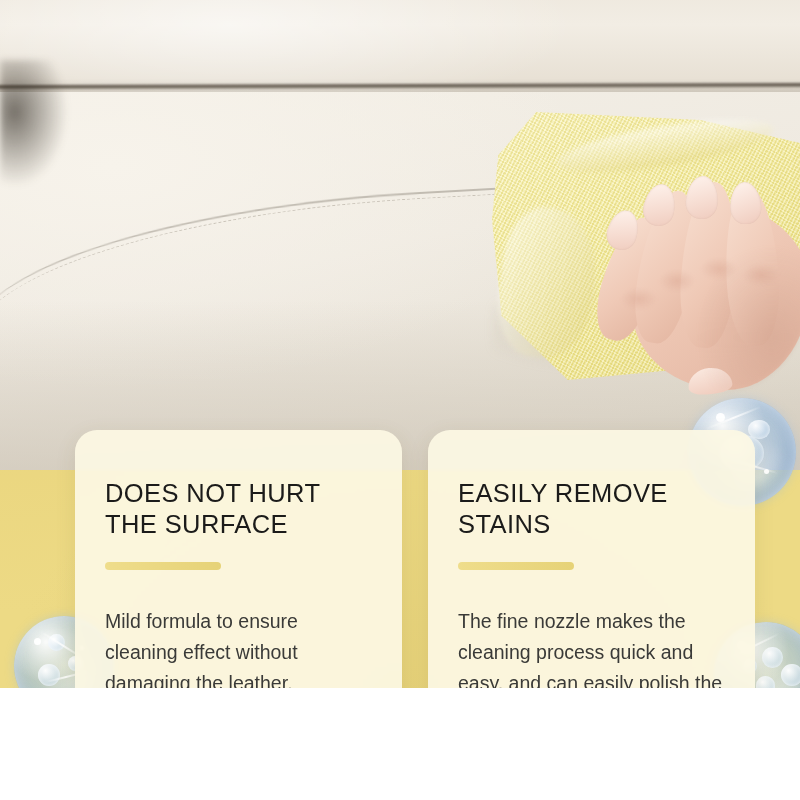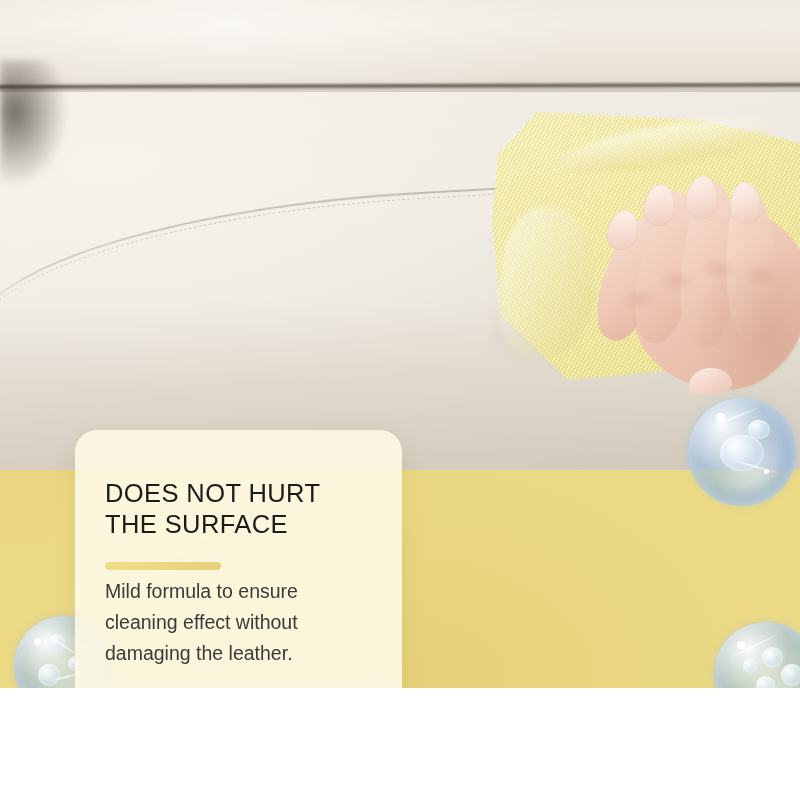--- a/index.html
+++ b/index.html
@@ -226,21 +226,21 @@
     text-transform:uppercase;
     white-space:pre-line;
   }
   .divider{
     margin-top:22px;
     width:116px; height:8px;
     border-radius:5px;
     background:linear-gradient(90deg,#EFDD8B,#E6D277);
   }
   .card p{
-    margin-top:6px;
+    margin-top:36px;
     font-size:19.5px;
     line-height:1.58;
     color:#3A3A38;
     font-weight:400;
   }
 </style>
 </head>
 <body>
 
 <div id="stage">
@@ -314,14 +314,20 @@
     <div class="spark" style="left:22%;top:18%;width:8px;height:8px;"></div>
   </div>
 
   <div class="card" id="card-left">
     <h2>DOES NOT HURT
 THE SURFACE</h2>
     <div class="divider"></div>
     <p>Mild formula to ensure cleaning effect without damaging the leather.</p>
   </div>
 
+  <div class="card" id="card-right">
+    <h2>EASILY REMOVE
+STAINS</h2>
+    <div class="divider"></div>
+    <p>The fine nozzle makes the cleaning process quick and easy, and can easily polish the leather surface.</p>
+  </div>
 
 </div>
 
 </body></html>

